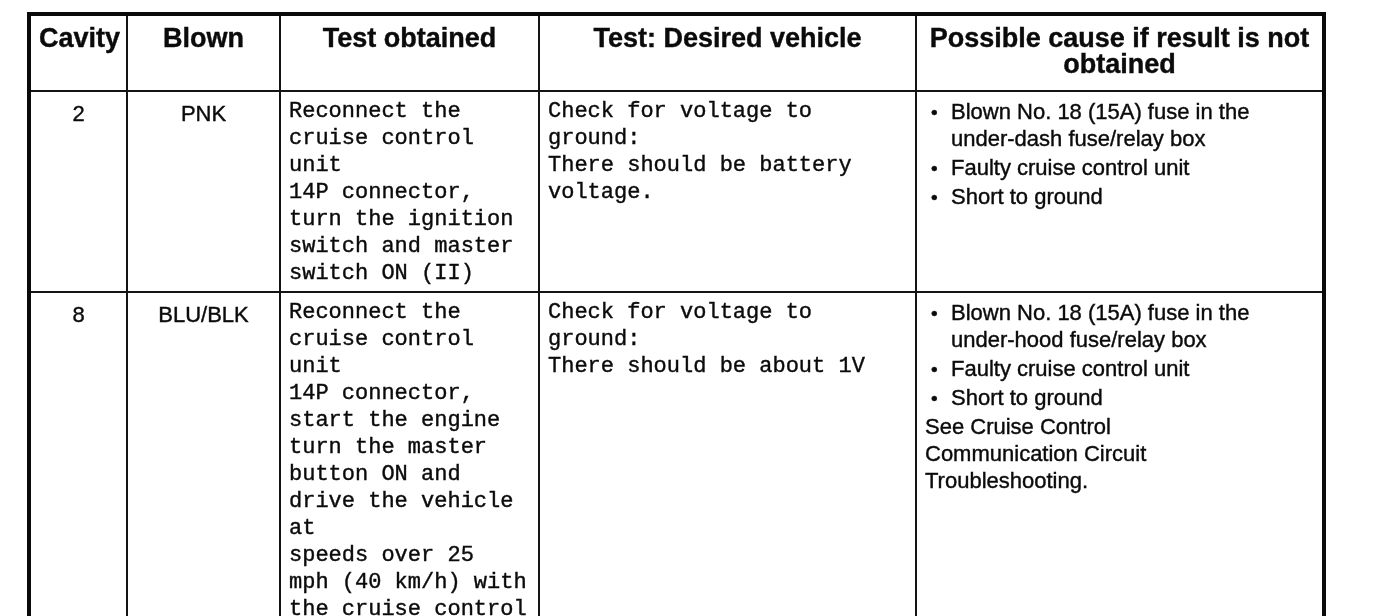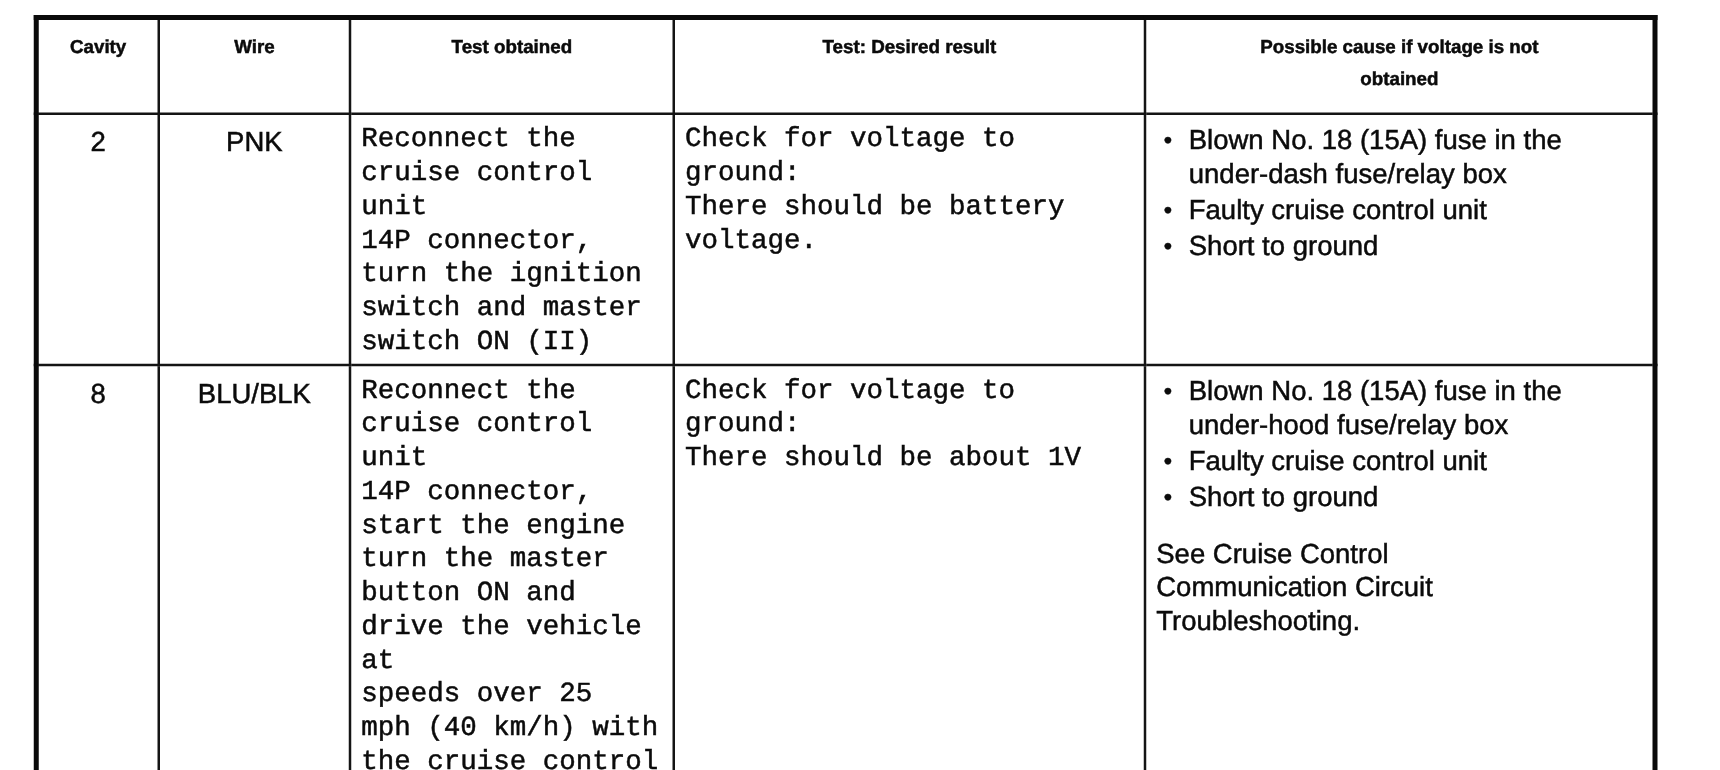--- a/index.html
+++ b/index.html
@@ -32,21 +32,21 @@
     border: 2px solid #141414;
     vertical-align: top;
     font-size: 22px;
     line-height: 27px;
     padding: 6px 8px 4px 8px;
     color: #0b0b0b;
     -webkit-text-stroke: 0.4px #0b0b0b;
   }
   .trouble-table thead th {
     font-weight: bold;
-    font-size: 15px;
+    font-size: 27px;
     line-height: 26px;
     text-align: center;
     padding-top: 9px;
     height: 61px;
     white-space: pre-line;
   }
   tr.data-row-1 { height: 178px; }
   tr.data-row-2 { height: 334px; }
   td.center-cell {
     text-align: center;
@@ -67,43 +67,43 @@
     margin: 0 0 2px 0;
     white-space: pre-line;
   }
   ul.cause-list li .bullet {
     position: absolute;
     left: 6px;
     top: 1px;
     font-size: 19px;
   }
   .cause-note {
-    margin-top: 18px;
+    margin-top: 2px;
     white-space: pre-line;
   }
 </style>
 </head>
 <body>
 
 <div class="page">
   <table class="trouble-table">
     <colgroup>
       <col style="width:98px">
       <col style="width:153px">
       <col style="width:259px">
       <col style="width:377px">
       <col style="width:408px">
     </colgroup>
     <thead>
       <tr>
         <th>Cavity</th>
-        <th>Wire</th>
+        <th>Blown</th>
         <th>Test obtained</th>
-        <th>Test: Desired result</th>
-        <th>Possible cause if voltage is not
+        <th>Test: Desired vehicle</th>
+        <th>Possible cause if result is not
 obtained</th>
       </tr>
     </thead>
     <tbody>
       <tr class="data-row-1">
         <td class="center-cell">2</td>
         <td class="center-cell">PNK</td>
         <td>
           <div class="pre">Reconnect the
 cruise control unit

